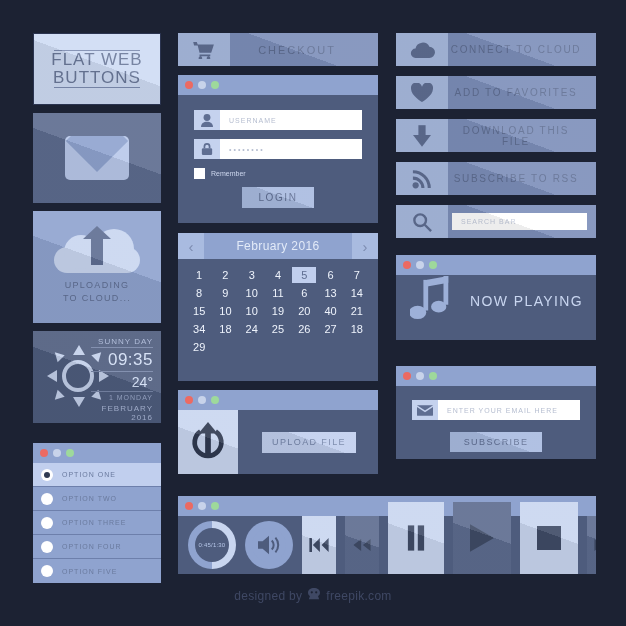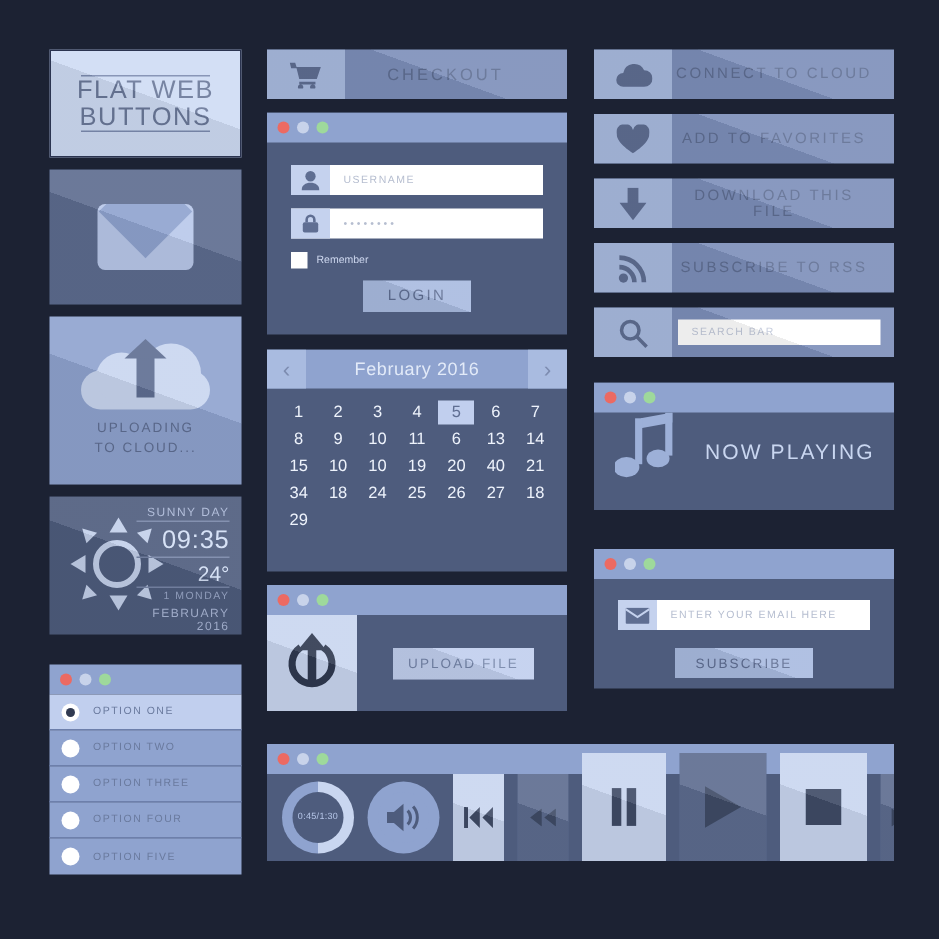--- a/index.html
+++ b/index.html
@@ -454,14 +454,27 @@
       </span>
       <span class="mbtn m-ff sheen">
         <svg width="18" height="12" viewBox="0 0 20 14">
             <path class="gl" d="M0 0l9 7-9 7zM11 0l9 7-9 7z"></path>
           </svg>
       </span>
 
     </div>
   </div>
 
+  <div class="abs" id="footer">
+    <span class="fp">
+      <span>designed by</span>
+      <span>
+        <svg width="14" height="12" viewBox="0 0 16 14">
+            <path fill="#3f4864" d="M8 0C4 0 1 2.4 1 5.4c0 1.6.9 3 2.3 4L2 13h12l-1.3-3.6c1.4-1 2.3-2.4 2.3-4C15 2.4 12 0 8 0z"></path>
+            <circle cx="5.4" cy="5" r="1.3" fill="#1c2233"></circle>
+            <circle cx="10.6" cy="5" r="1.3" fill="#1c2233"></circle>
+          </svg>
+      </span>
+      <span>freepik.com</span>
+    </span>
+  </div>
 
 </div>
 
 </body></html>

